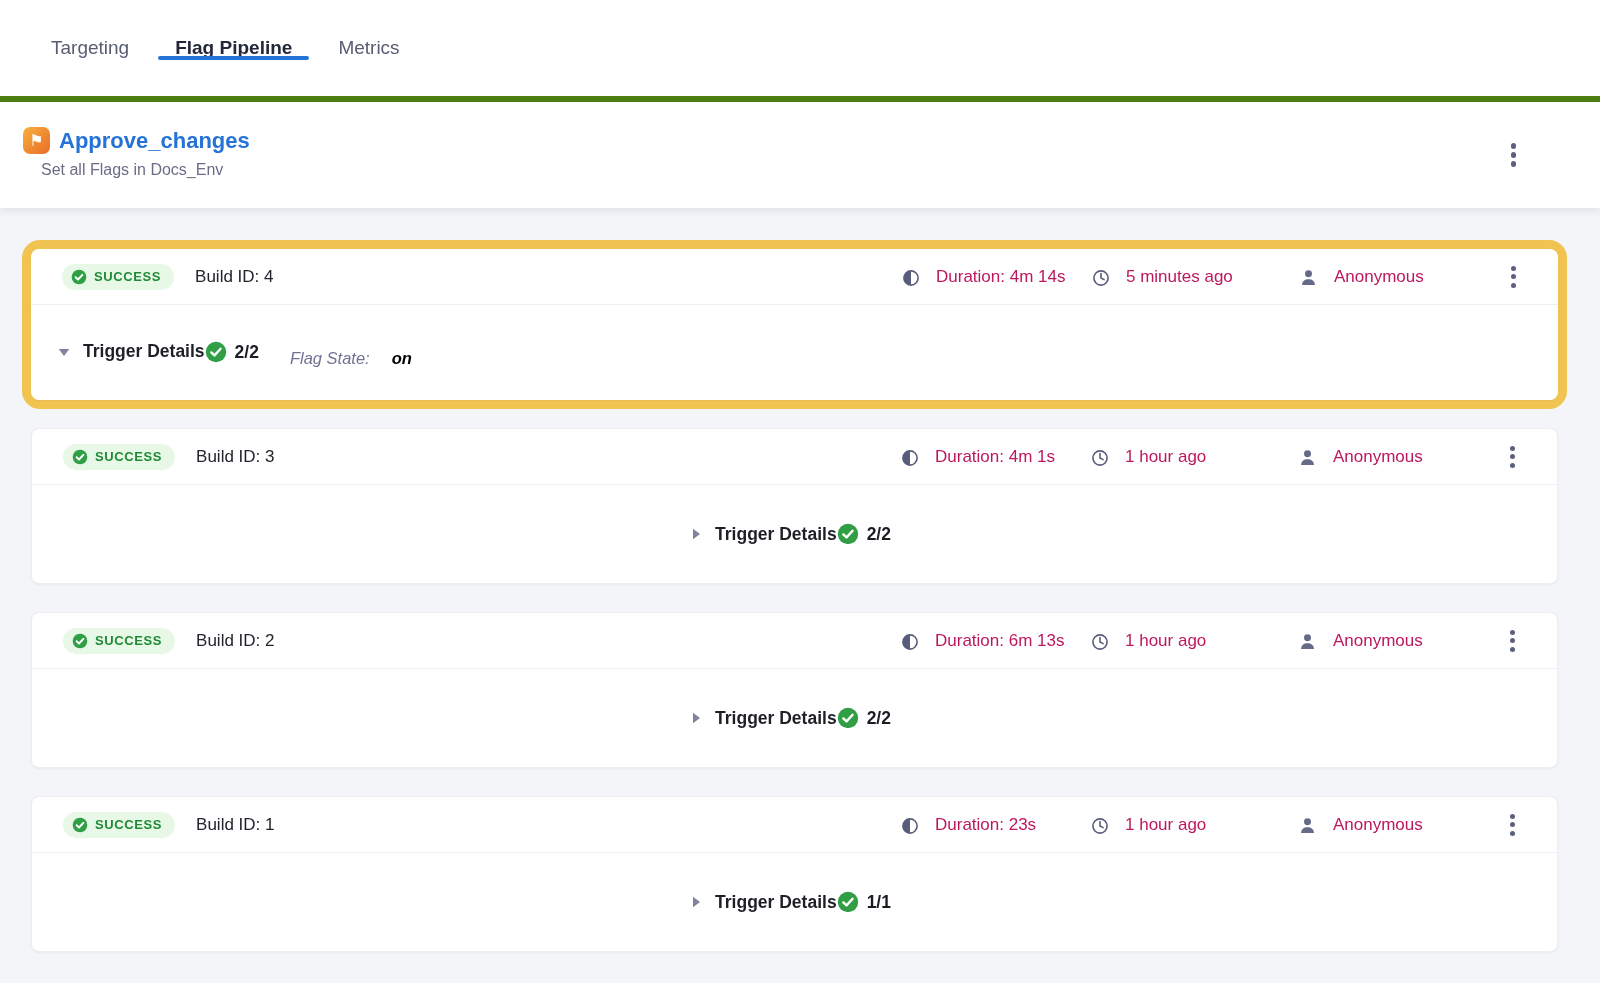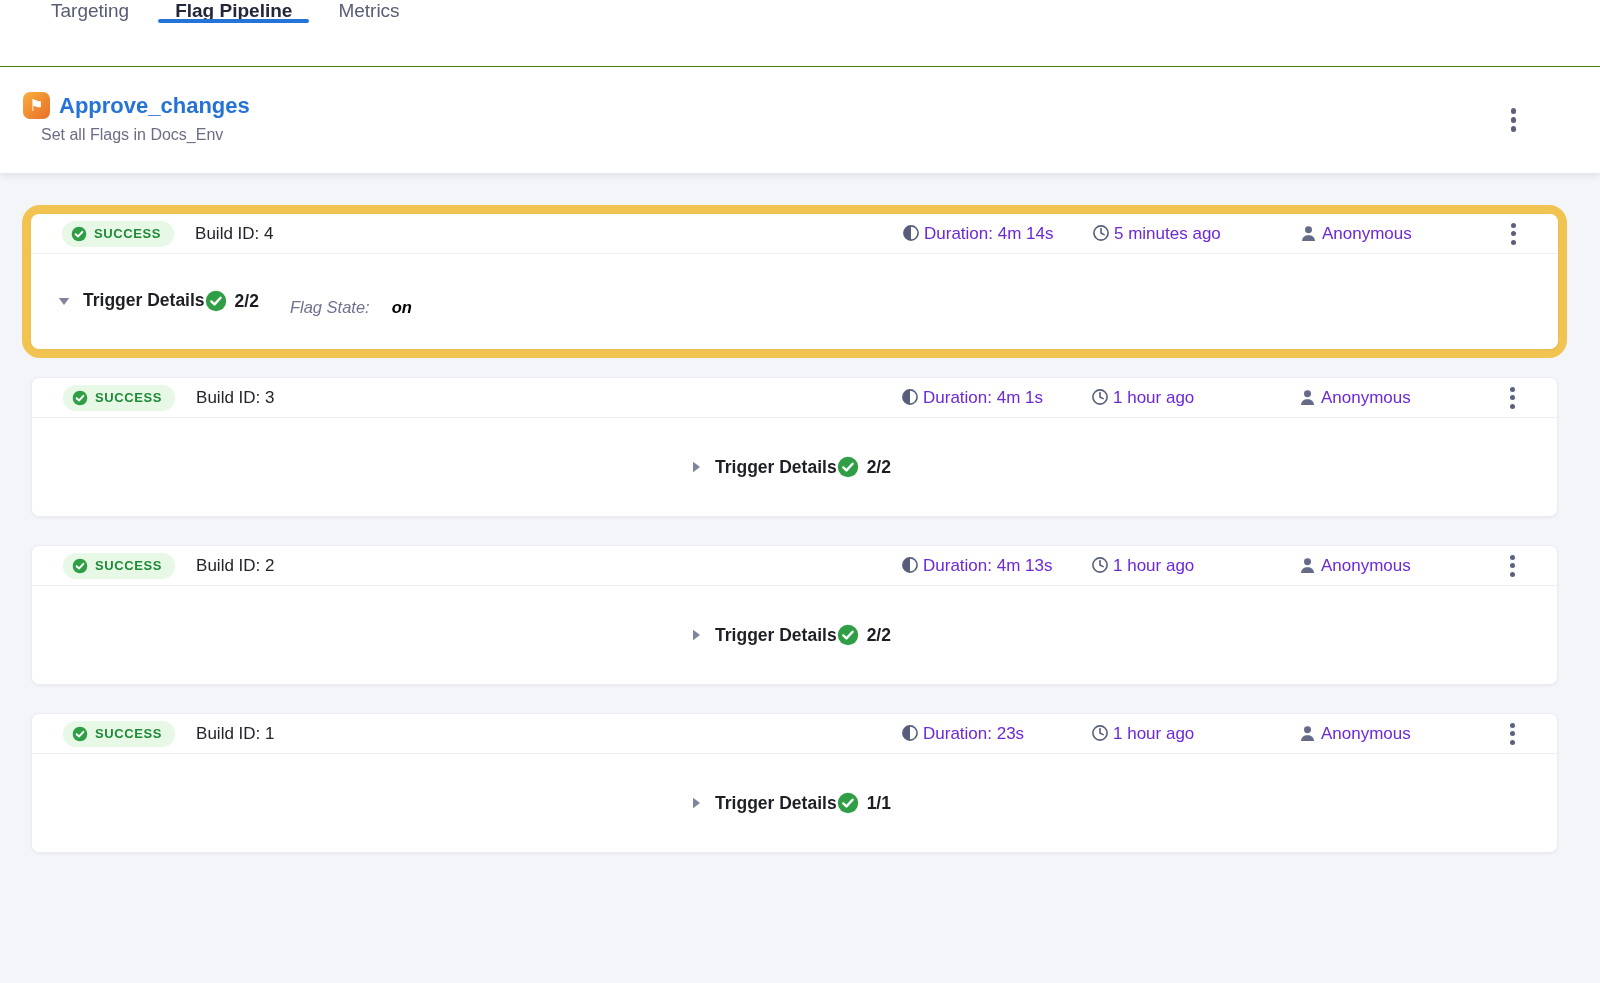--- a/index.html
+++ b/index.html
@@ -17,23 +17,23 @@
     font-family:"Liberation Sans","DejaVu Sans",sans-serif;
     color:#1c1d24;
   }
   
   .top-section{
     background:#fff;
     box-shadow:0 3px 7px rgba(55,65,90,0.10);
     position:relative;z-index:2;
   }
   .tabs{
-    display:flex;align-items:flex-start;gap:12px;
-    padding-left:34px;height:67px;
-    border-bottom:1px solid #4d7c0f;
+    display:flex;align-items:center;gap:12px;
+    padding-left:34px;height:102px;
+    border-bottom:6px solid #4d7c0f;
   }
   .tab{
     position:relative;background:none;border:none;cursor:pointer;
     padding:0 17px;display:flex;align-items:center;
     font-family:inherit;font-size:19px;color:#585d73;
   }
   .tab.active{color:#23273b;font-weight:700;}
   .tab.active::after{
     content:"";position:absolute;left:0;right:0;bottom:-1px;
     height:4px;border-radius:3px;background:var(--accent-blue);
@@ -68,34 +68,34 @@
     border:9px solid var(--highlight-yellow);
     border-radius:18px;
     margin:0 -9px 19px;
   }
   .build-card{
     background:#fff;border:1px solid #ebedf3;border-radius:8px;
     box-shadow:0 1px 2px rgba(96,97,112,0.08);overflow:hidden;
   }
   .highlighted .build-card{border:none;}
   .card-header{
-    height:40px;display:flex;align-items:center;
+    height:56px;display:flex;align-items:center;
     padding:0 37px 0 31px;border-bottom:1px solid #edeff4;
     cursor:pointer;
   }
   .status-badge{
     display:inline-flex;align-items:center;gap:7px;
     background:var(--badge-bg);border-radius:13px;padding:5px 13px 5px 9px;
   }
   .status-badge .label{
     font-size:13px;font-weight:700;letter-spacing:.6px;color:#1f8a36;
   }
   .build-id{margin-left:21px;font-size:17px;color:#23242c;}
   .meta{margin-left:auto;display:flex;align-items:center;}
-  .meta-item{display:flex;align-items:flex-start;gap:4px;font-size:17px;color:#6d28d9;}
+  .meta-item{display:flex;align-items:flex-end;gap:16px;font-size:17px;color:#be185d;}
   .m-duration{width:190px;}
   .m-time{width:207px;}
   .m-user{width:207px;}
   .card-body{
     min-height:98px;display:flex;flex-direction:row;justify-content:center;
     padding:0 35px 0 26px;
   }
   .expanded .card-body{min-height:0;justify-content:flex-start;padding:30px 35px 32px 26px;}
   .trigger-row{display:flex;align-items:center;}
   .trigger-toggle{
@@ -283,21 +283,21 @@
           </svg>
           <span class="label">SUCCESS</span>
         </span>
         <span class="build-id">Build ID: 2</span>
         <span class="meta">
           <span class="meta-item m-duration">
             <svg width="18" height="18" viewBox="0 0 18 18">
               <circle cx="9" cy="9" r="7.1" fill="none" stroke="#575d7b" stroke-width="1.6"></circle>
               <path d="M9 1.9 A7.1 7.1 0 0 0 9 16.1 Z" fill="#575d7b"></path>
             </svg>
-            <span>Duration: 4m 13s</span>
+            <span>Duration: 6m 13s</span>
           </span>
           <span class="meta-item m-time">
             <svg width="18" height="18" viewBox="0 0 18 18">
               <circle cx="9" cy="9" r="7.1" fill="none" stroke="#575d7b" stroke-width="1.6"></circle>
               <path d="M9 4.6 V9 L12.1 10.6" fill="none" stroke="#575d7b" stroke-width="1.6" stroke-linecap="round" stroke-linejoin="round"></path>
             </svg>
             <span>1 hour ago</span>
           </span>
           <span class="meta-item m-user">
             <svg width="19" height="19" viewBox="0 0 18 18">

